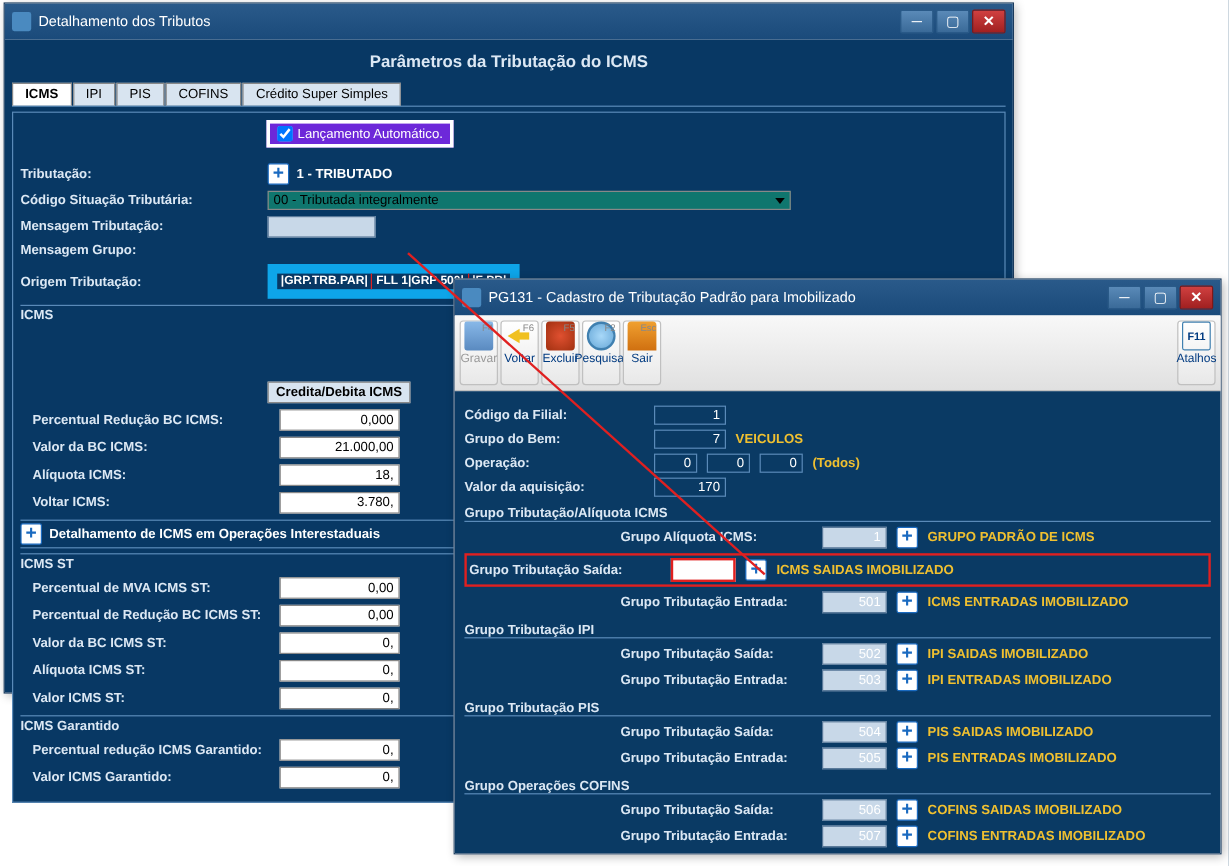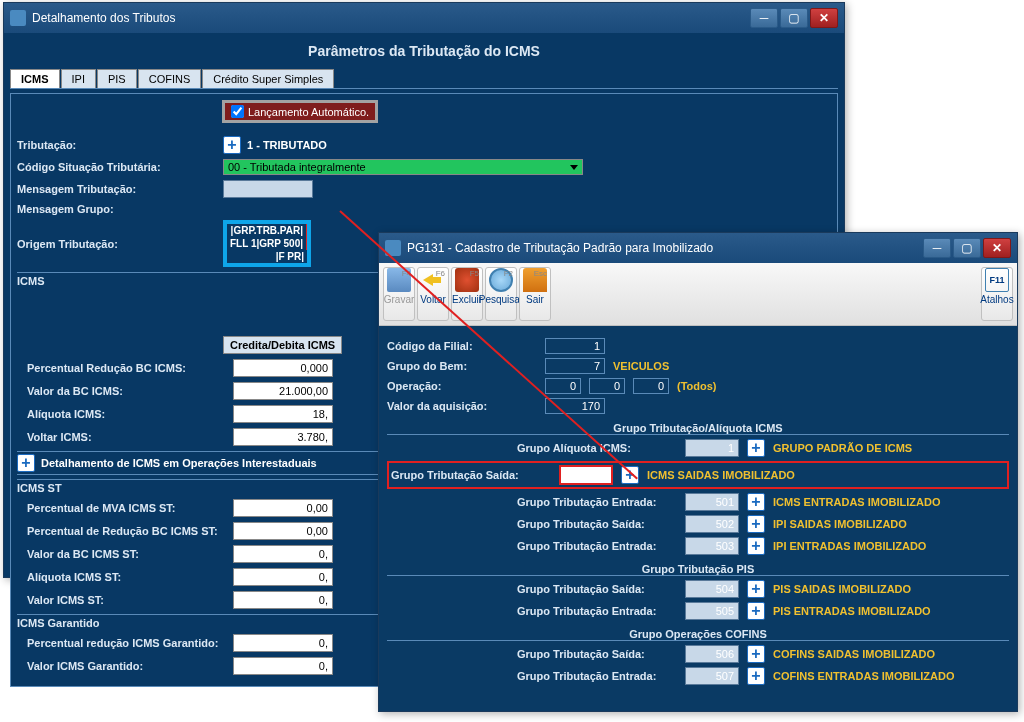--- a/index.html
+++ b/index.html
@@ -11,32 +11,32 @@
 .winbtns { display: flex; gap: 2px; }
 .winbtn { width: 28px; height: 20px; background: linear-gradient(#5a8ab8,#3a6a98); border: 1px solid #2a5a88; border-radius: 2px; color: #fff; font-size: 12px; text-align: center; line-height: 18px; cursor: pointer; }
 .winbtn.close { background: linear-gradient(#d04040,#a02020); border-color: #801818; font-weight: bold; }
 .win1 { left: 3px; top: 2px; width: 842px; height: 576px; }
 .win1-body { background: #083864; padding: 6px; height: calc(100% - 30px); color: #fff; }
 .win1-header { text-align: center; font-size: 14px; font-weight: bold; padding: 4px 0 10px; color: #dce8f4; }
 .tabs { display: flex; border-bottom: 1px solid #5a8ab8; margin-bottom: 4px; }
 .tab { background: #d8e4f0; color: #000; padding: 3px 10px; border: 1px solid #888; border-bottom: none; margin-right: 1px; font-size: 11px; cursor: pointer; }
 .tab.active { background: #fff; font-weight: bold; }
 .tab-panel { border: 1px solid #5a8ab8; padding: 6px; background: #083864; }
-.check-row { display: inline-flex; align-items: center; gap: 4px; border: 3px solid #a3a3a3; padding: 2px 6px; margin-left: 205px; margin-bottom: 8px; background: #7f1d1d; }
+.check-row { display: inline-flex; align-items: center; gap: 4px; border: 3px solid #ffffff; padding: 2px 6px; margin-left: 205px; margin-bottom: 8px; background: #6d28d9; }
 .check-row input { margin: 0; }
 .frow { display: flex; align-items: center; margin: 5px 0; gap: 6px; }
 .flabel { width: 200px; color: #dce8f4; font-weight: bold; }
 .flabel-sub { width: 210px; color: #dce8f4; font-weight: bold; padding-left: 10px; }
 .plus { width: 18px; height: 18px; background: #fff; color: #1a6ac0; font-weight: bold; font-size: 16px; text-align: center; line-height: 16px; border: 1px solid #1a6ac0; border-radius: 2px; cursor: pointer; }
 .fval { color: #fff; font-weight: bold; }
 .textin { background: #c8d8e8; border: 1px solid #5a7a9a; padding: 2px 4px; color: #000; }
 .textin.sm { width: 90px; }
-.select { background: #22c55e; color: #000; border: 1px solid #888; padding: 1px 4px; width: 360px; display: flex; justify-content: space-between; align-items: center; }
+.select { background: #0f766e; color: #000; border: 1px solid #888; padding: 1px 4px; width: 436px; display: flex; justify-content: space-between; align-items: center; }
 .caret-dn { width: 0; height: 0; border-left: 4px solid transparent; border-right: 4px solid transparent; border-top: 5px solid #000; }
-.redbox { border: 4px solid #0ea5e9; display: inline-flex; align-items: flex-end; gap: 0; flex-direction: column; }
+.redbox { border: 8px solid #0ea5e9; display: inline-flex; align-items: flex-start; gap: 0; }
 .redbox span { padding: 1px 3px; border-right: 1px solid #e02020; font-weight: bold; font-size: 10px; }
 .redbox span:last-child { border-right: none; }
 .fieldset-label { font-weight: bold; color: #dce8f4; border-top: 1px solid #5a8ab8; padding-top: 2px; margin-top: 4px; }
 .numbox { background: #fff; color: #000; text-align: right; padding: 2px 4px; border: 1px solid #888; width: 100px; }
 .btn-credit { background: #d8e4f0; color: #000; border: 1px solid #888; padding: 2px 6px; font-weight: bold; cursor: pointer; margin-top: 44px; }
 .det-row { display: flex; align-items: center; gap: 6px; background: #083864; border-top: 1px solid #5a8ab8; border-bottom: 1px solid #5a8ab8; padding: 2px 0; margin: 4px 0; }
 
 .win2 { left: 378px; top: 232px; width: 640px; height: 480px; }
 .win2-body { height: calc(100% - 30px); background: #fff; display: flex; flex-direction: column; }
 .toolbar { background: linear-gradient(#f8f8f8,#e0e0e0); border-bottom: 1px solid #c0c0c0; padding: 4px; display: flex; gap: 2px; }
@@ -54,21 +54,21 @@
 .ticon.exit { background: linear-gradient(#f0a030,#d07010); border-radius: 3px 3px 0 0; }
 .ticon.f11 { border:1px solid #4080b0; border-radius:2px; display:flex; align-items:center; justify-content:center; color:#003a80; font-size:9px; font-weight:bold; }
 .win2-main { flex: 1; background: #0a3a64; padding: 8px; color: #fff; overflow:hidden; }
 .w2row { display: flex; align-items: center; margin: 4px 0; gap: 8px; }
 .w2label { width: 150px; font-weight: bold; color: #dce8f4; }
 .w2label2 { width: 160px; font-weight: bold; color: #dce8f4; }
 .w2num { background: #0a3a64; border: 1px solid #5a8ab8; color: #fff; text-align: right; padding: 1px 4px; width: 60px; }
 .w2num.triple { width: 36px; }
 .linklabel { color: #f0c030; font-weight: bold; }
 .sect-title { font-weight: bold; color: #dce8f4; margin-top: 8px; }
-.sect-underline { border-bottom: 1px solid #5a8ab8; margin-bottom: 4px; text-align: center; }
+.sect-underline { border-bottom: 1px solid #5a8ab8; margin-bottom: 4px; }
 .indent { padding-left: 130px; }
 .w2numbox { background: #c8d8e8; border: 1px solid #5a7a9a; text-align: right; padding: 2px 4px; width: 54px; }
 .w2numbox.hl { background: #fff; border: 2px solid #e02020; }
 .row-hl { border: 2px solid #e02020; padding: 2px; }
 .redline { position: absolute; background: #e02020; height: 2px; transform-origin: left center; z-index: 500; }
 </style>
 </head>
 <body>
 
 <div class="window win1">
@@ -264,20 +264,21 @@
             <div class="w2numbox hl">500</div>
             <div class="plus">+</div>
             <div class="linklabel">ICMS SAIDAS IMOBILIZADO</div>
           </div>
           <div class="w2row indent">
             <div class="w2label2">Grupo Tributação Entrada:</div>
             <div class="w2numbox">501</div>
             <div class="plus">+</div>
             <div class="linklabel">ICMS ENTRADAS IMOBILIZADO</div>
           </div>
+          <div class="sect-title sect-underline">Grupo Tributação IPI</div>
           <div class="w2row indent">
             <div class="w2label2">Grupo Tributação Saída:</div>
             <div class="w2numbox">502</div>
             <div class="plus">+</div>
             <div class="linklabel">IPI SAIDAS IMOBILIZADO</div>
           </div>
           <div class="w2row indent">
             <div class="w2label2">Grupo Tributação Entrada:</div>
             <div class="w2numbox">503</div>
             <div class="plus">+</div>

